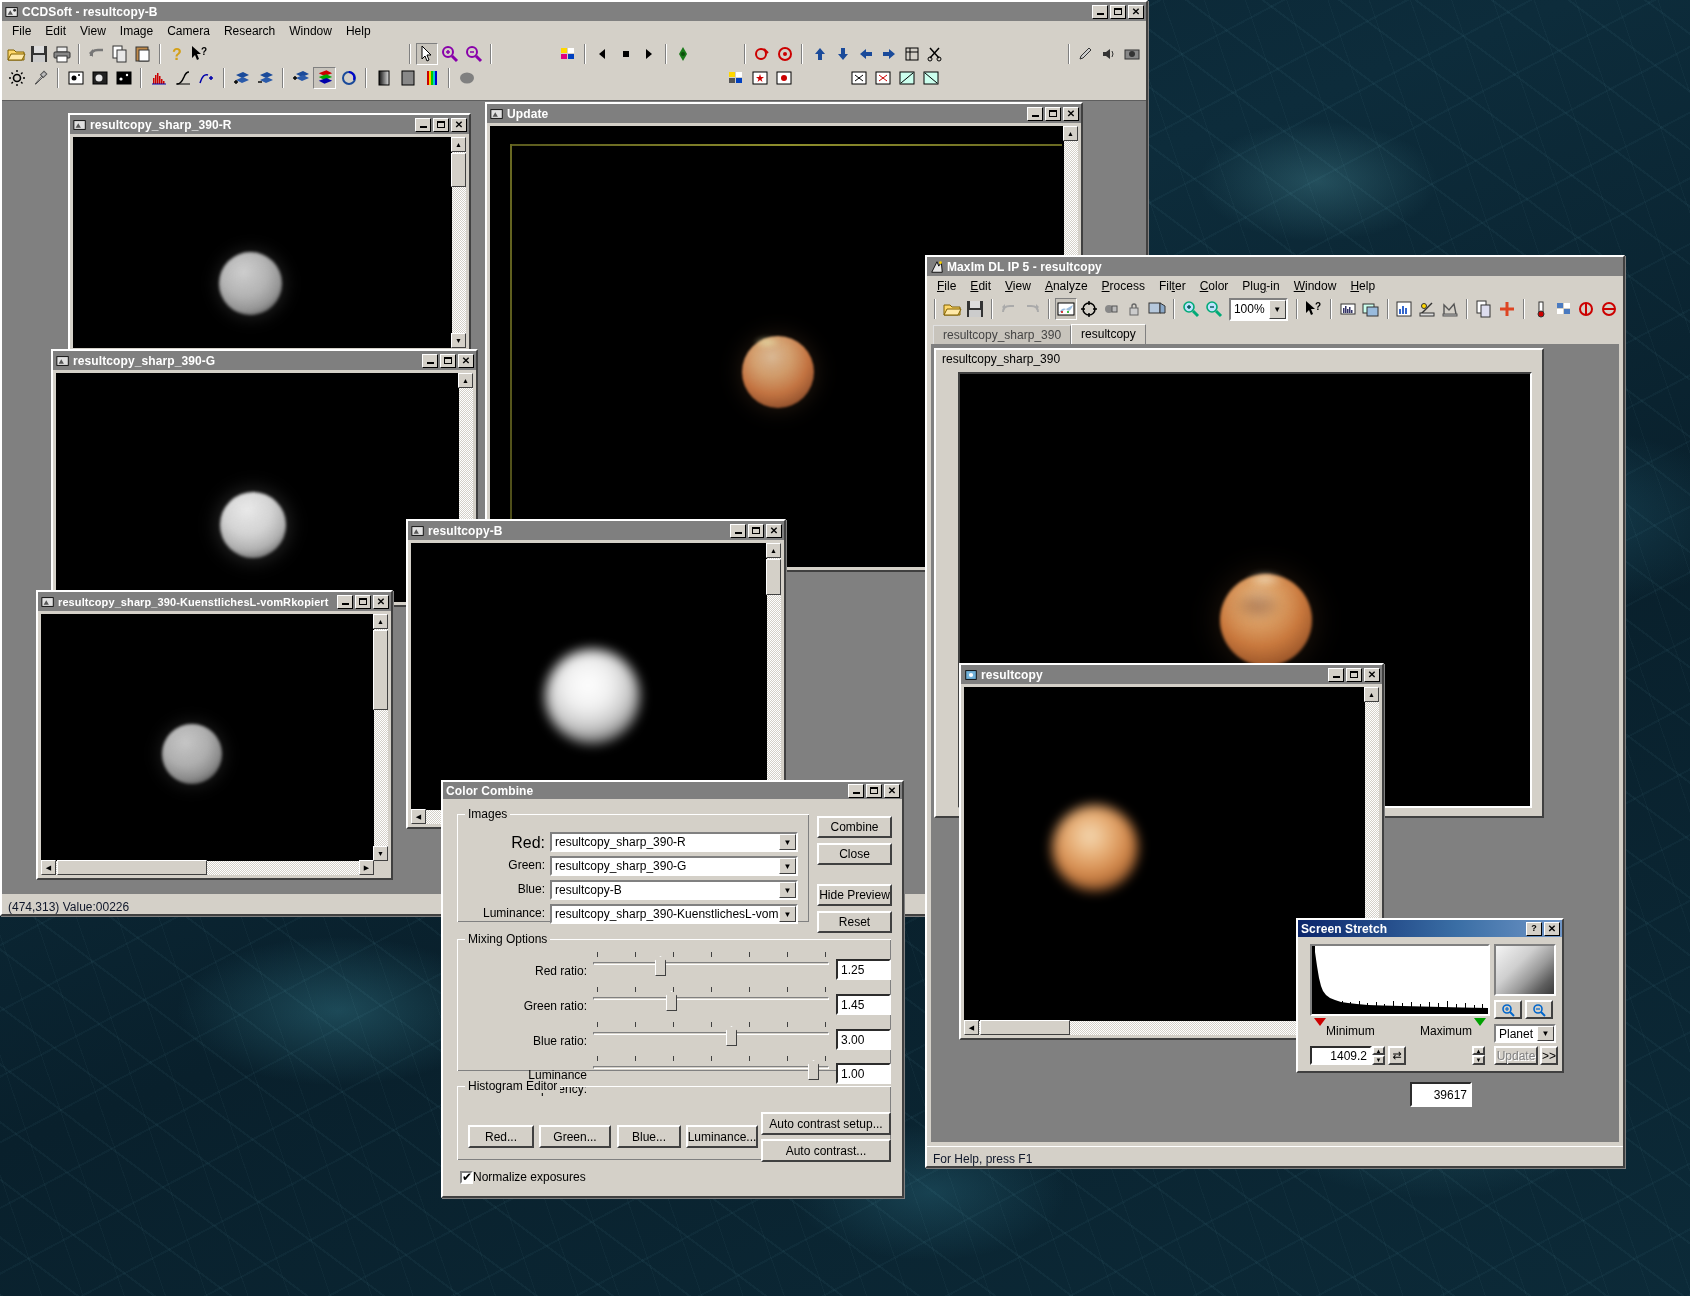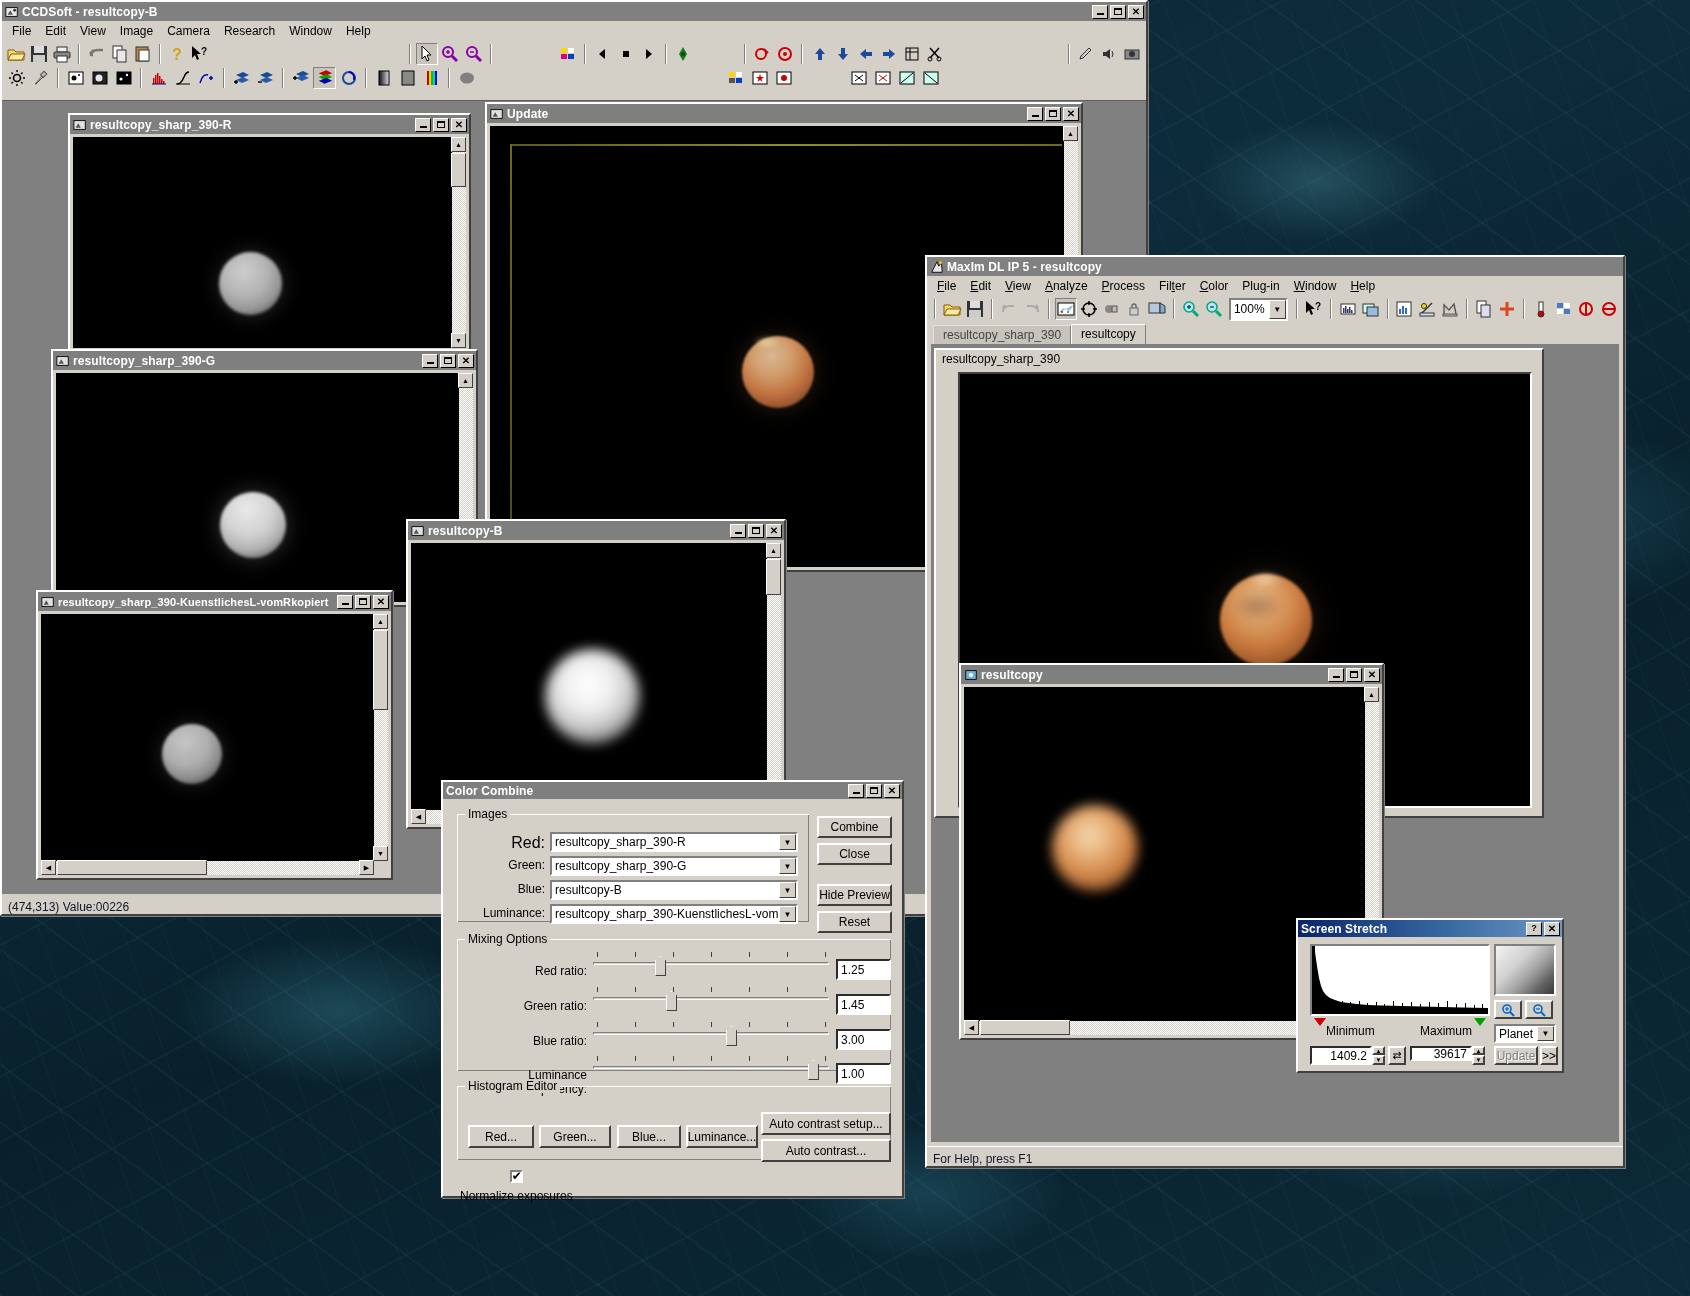--- a/index.html
+++ b/index.html
@@ -1066,21 +1066,21 @@
       <div class="btn" style="position: absolute; left: 25px; top: 343px; width: 66px; height: 23px;">Red...</div>
       <div class="btn" style="position: absolute; left: 96px; top: 343px; width: 72px; height: 23px;">Green...</div>
       <div class="btn" style="position: absolute; left: 174px; top: 343px; width: 64px; height: 23px;">Blue...</div>
       <div class="btn" style="position: absolute; left: 243px; top: 343px; width: 72px; height: 23px;">Luminance...</div>
     </div>
   <div id="cc-auto">
       <div class="btn" style="position: absolute; left: 318px; top: 330px; width: 130px; height: 23px;">Auto contrast setup...</div>
       <div class="btn" style="position: absolute; left: 318px; top: 357px; width: 130px; height: 23px;">Auto contrast...</div>
     </div>
 
-  <div style="position:absolute; left:17px; top:388px; display:flex; align-items:center; gap:6px;flex-direction:column;">
+  <div style="position:absolute; left:17px; top:388px; display:flex; align-items:center; gap:0;">
     <div class="cb on"></div>
     <span style="font-size:12px;">Normalize exposures</span>
   </div>
 </div>
 
 <div class="win" style="left:1296px; top:918px; width:268px; height:155px;">
   <div class="tbar blue" style="height:17px;">
     <span class="t-text" style="font-size:12px;">Screen Stretch</span>
     <div class="sysbtns">
       <div class="sysbtn">
@@ -1157,21 +1157,21 @@
 
   <div style="position:absolute; left:12px; top:126px; display:flex; align-items:stretch;">
     <div class="fld" style="width:62px; height:19px; justify-content:flex-end;">1409.2</div>
     <div style="display:flex; flex-direction:column; width:13px;">
       <div class="btn" style="height:9px; font-size:6px;">▲</div>
       <div class="btn" style="height:10px; font-size:6px;">▼</div>
     </div>
   </div>
   <div class="btn" style="position:absolute; left:90px; top:126px; width:18px; height:19px; font-size:11px;">⇄</div>
   <div style="position:absolute; left:112px; top:126px; display:flex; align-items:stretch;">
-    <div class="fld" style="width:62px; height:15px; justify-content:flex-end;">39617</div>
+    <div class="fld" style="width:62px; height:25px; justify-content:flex-end;margin-top:36px;">39617</div>
     <div style="display:flex; flex-direction:column; width:13px;">
       <div class="btn" style="height:9px; font-size:6px;">▲</div>
       <div class="btn" style="height:10px; font-size:6px;">▼</div>
     </div>
   </div>
 
   <div class="btn dis" style="position:absolute; left:196px; top:126px; width:44px; height:19px;">Update</div>
   <div class="btn" style="position:absolute; left:242px; top:126px; width:18px; height:19px;">&gt;&gt;</div>
 </div>
 

